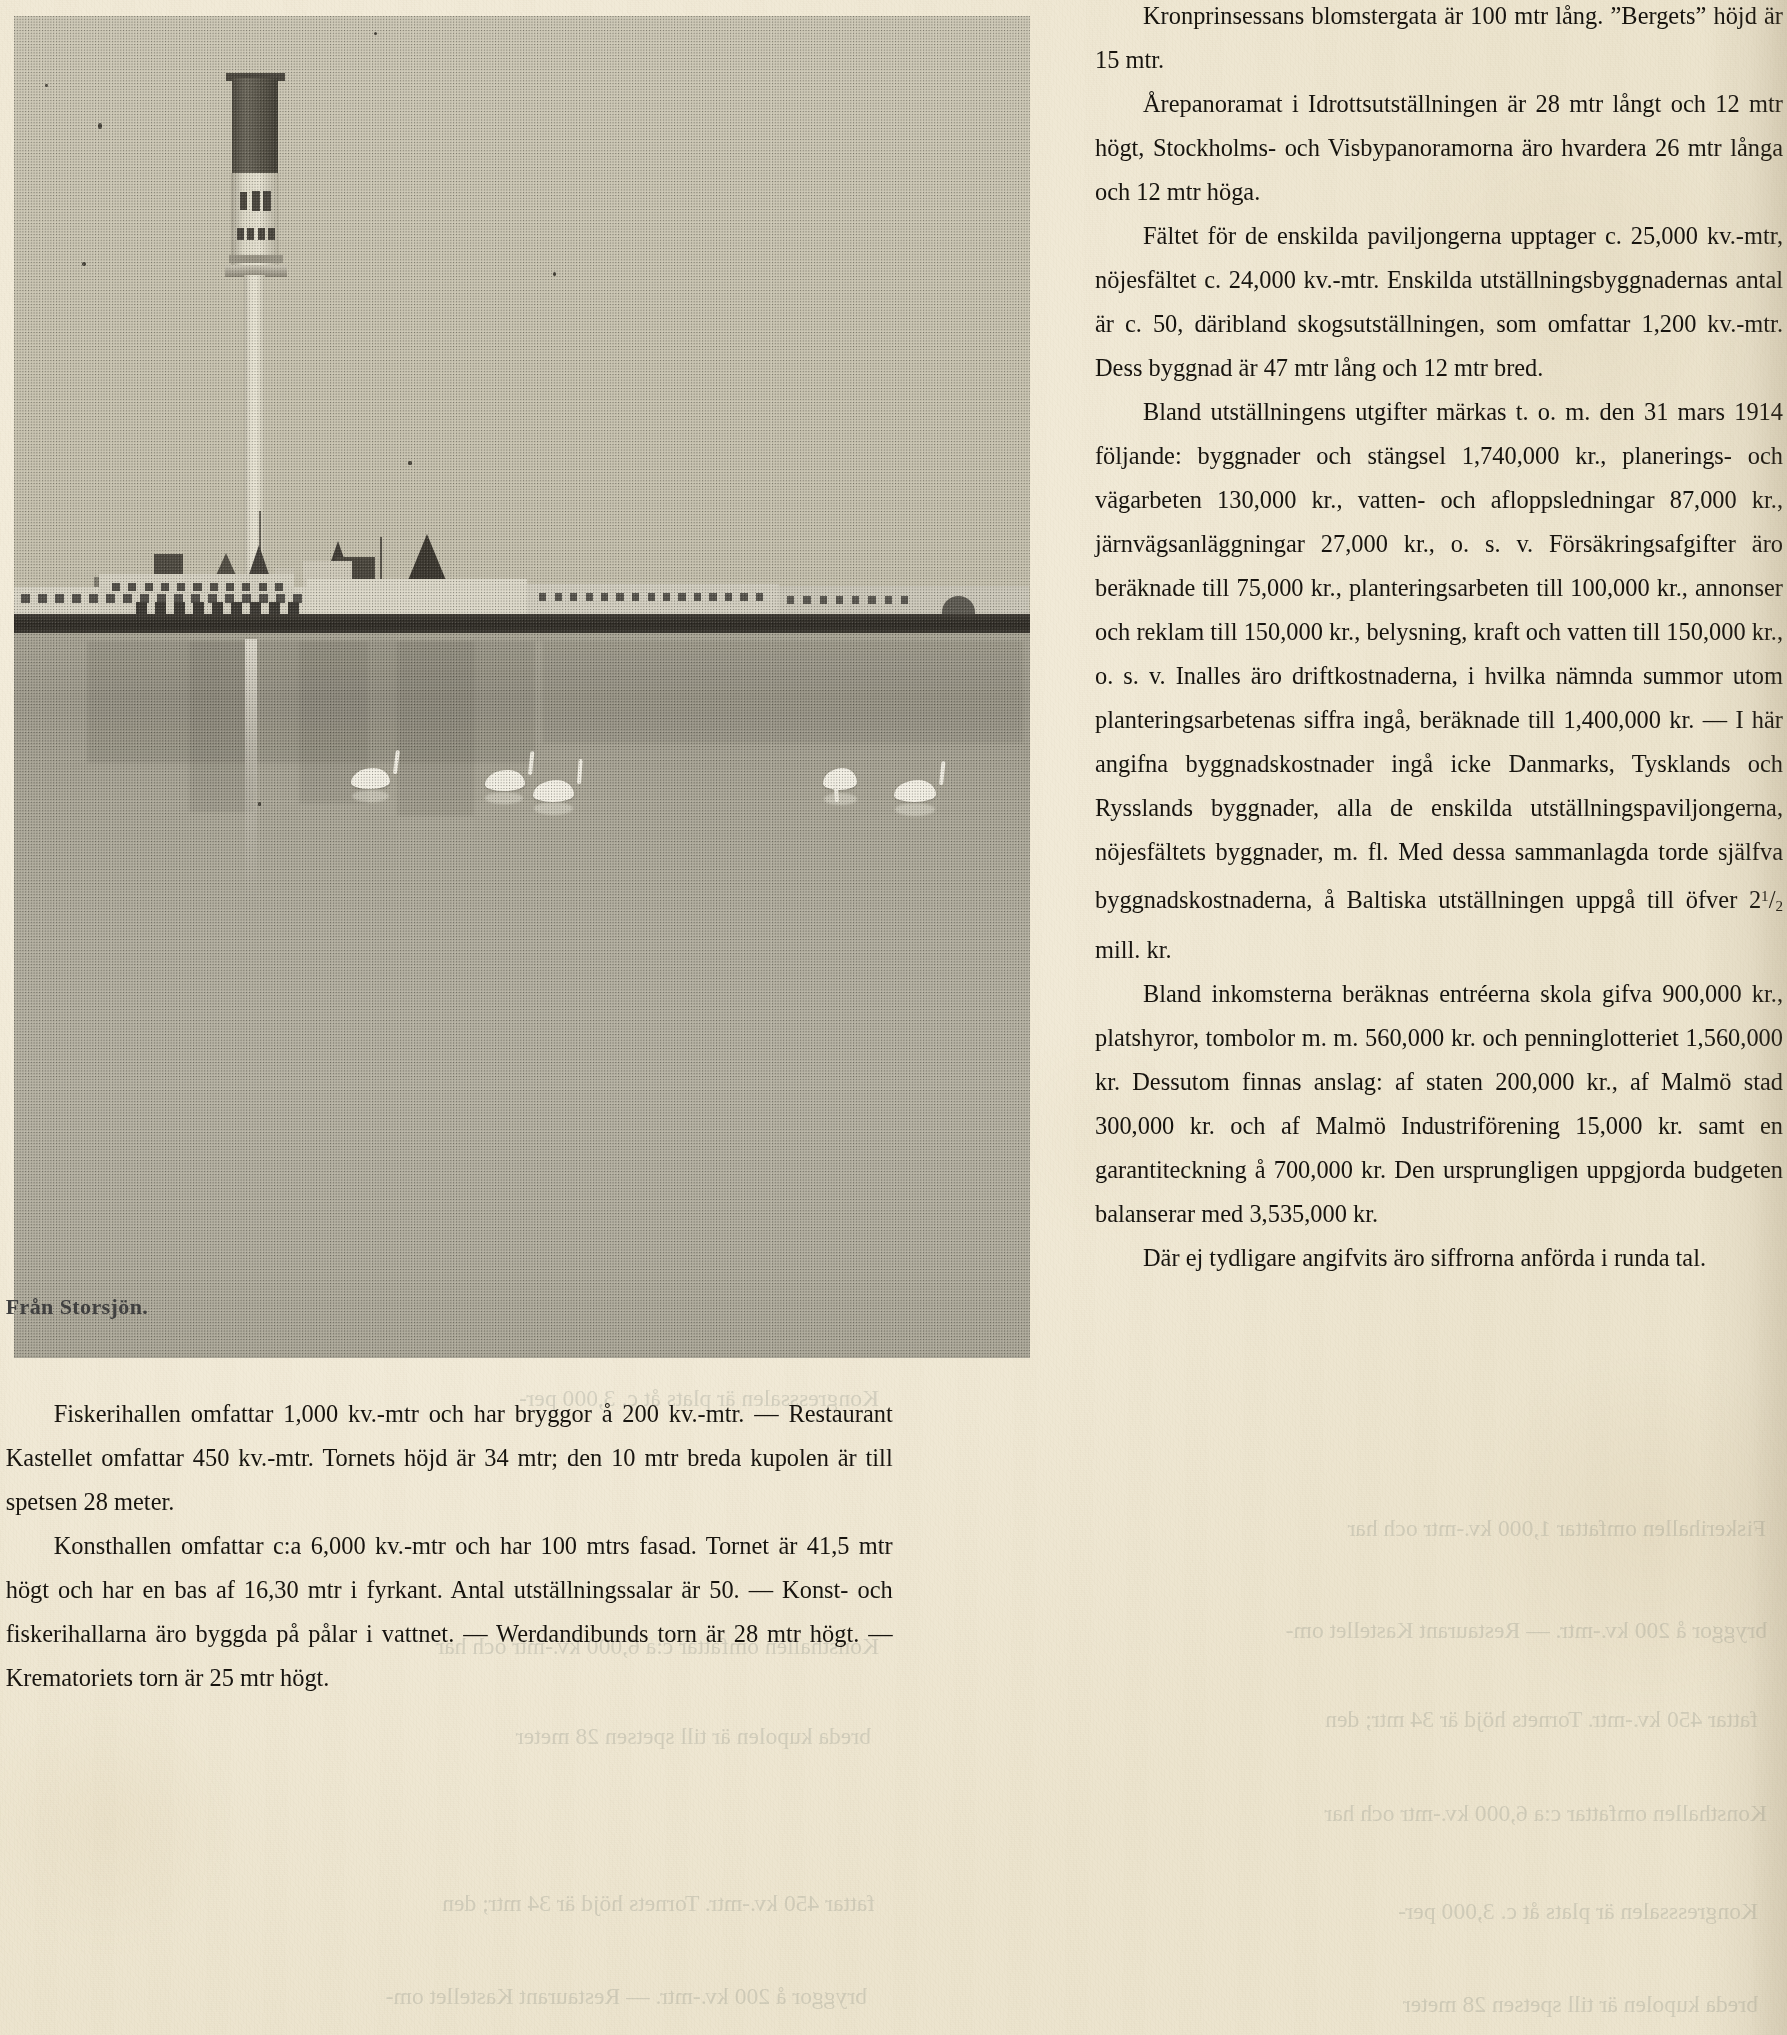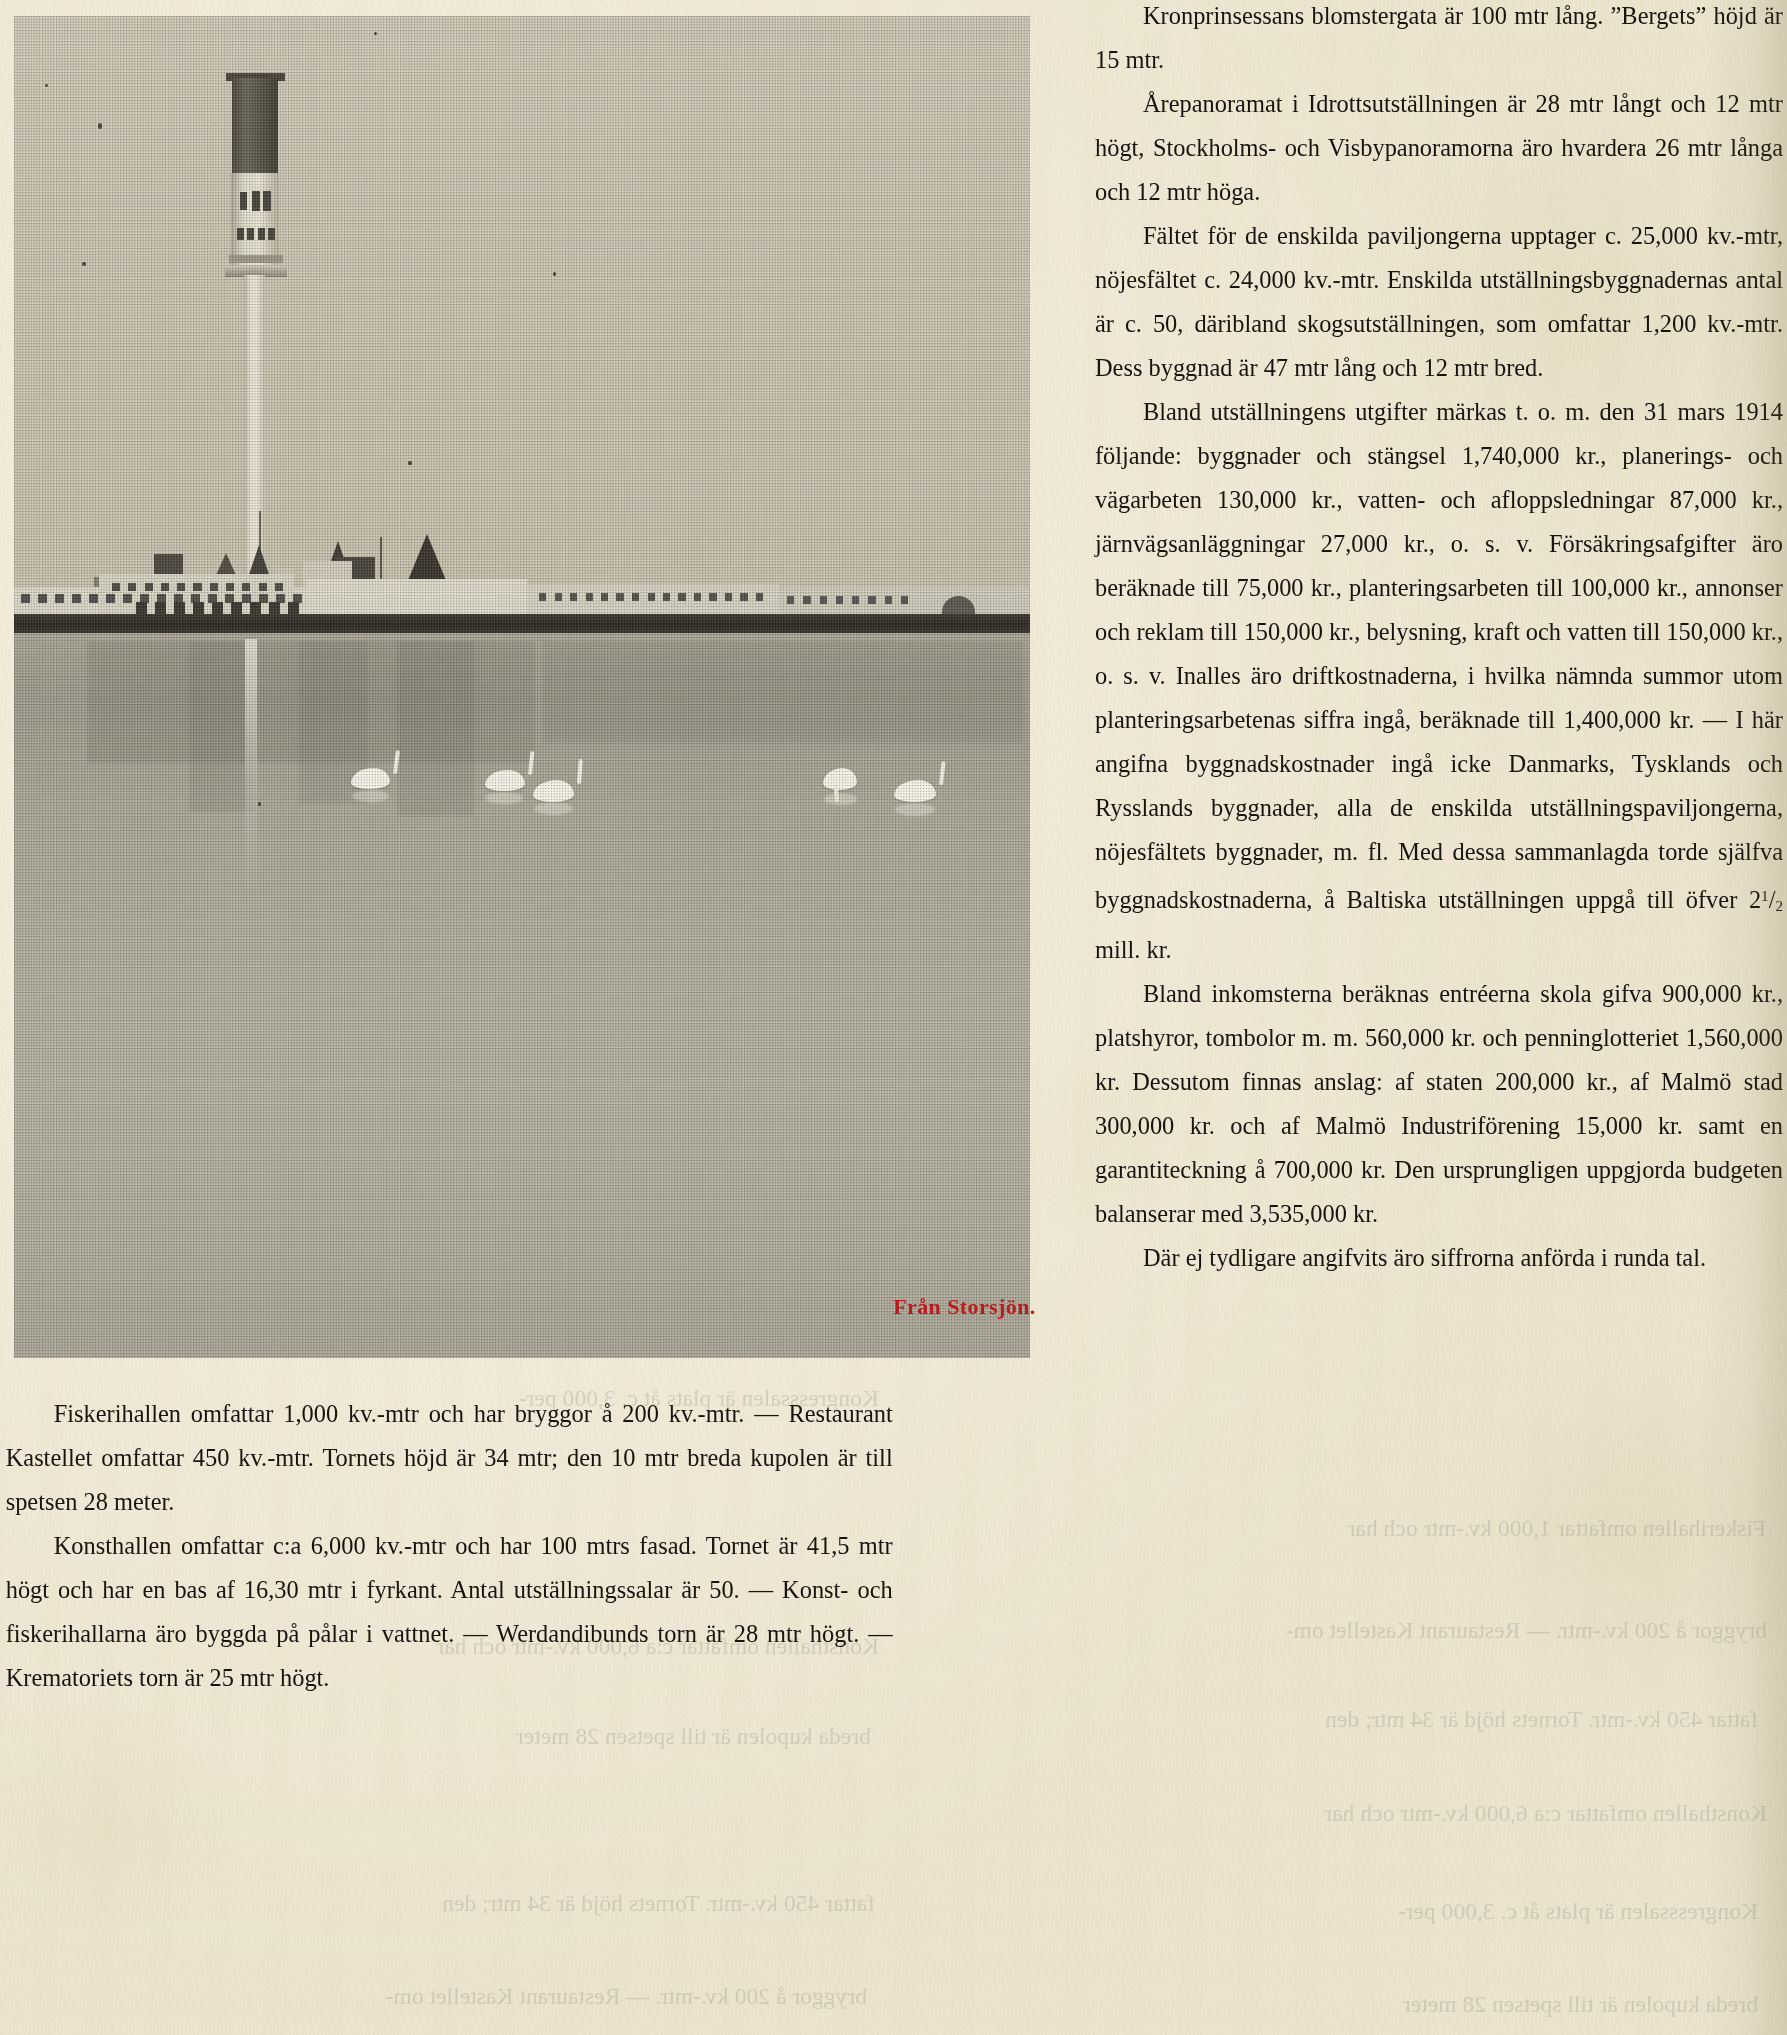--- a/index.html
+++ b/index.html
@@ -140,25 +140,25 @@
     line-height:44px;
     color:#17140f;
   }
   .col p{margin:0 0 0 0;text-indent:48px;}
 
   #col-left{ left:5.7px; top:1392px; width:887px; }
   #col-right{left:1095px;top:-5.7px;  width:688px; }
 
   .caption{
     position:absolute;left:5.7px;top:1294px;width:1030px;
-    text-align:right;
+    text-align:left;
     font-size:22px;
     font-weight:bold;
     letter-spacing:0.4px;
-    color:#b91c1c;
+    color:#404040;
   }
 
   
   .bleed{
     position:absolute;
     font-size:23.6px;line-height:44px;
     color:rgba(96,104,100,.20);
     transform:scaleX(-1);
     white-space:nowrap;
     pointer-events:none;

